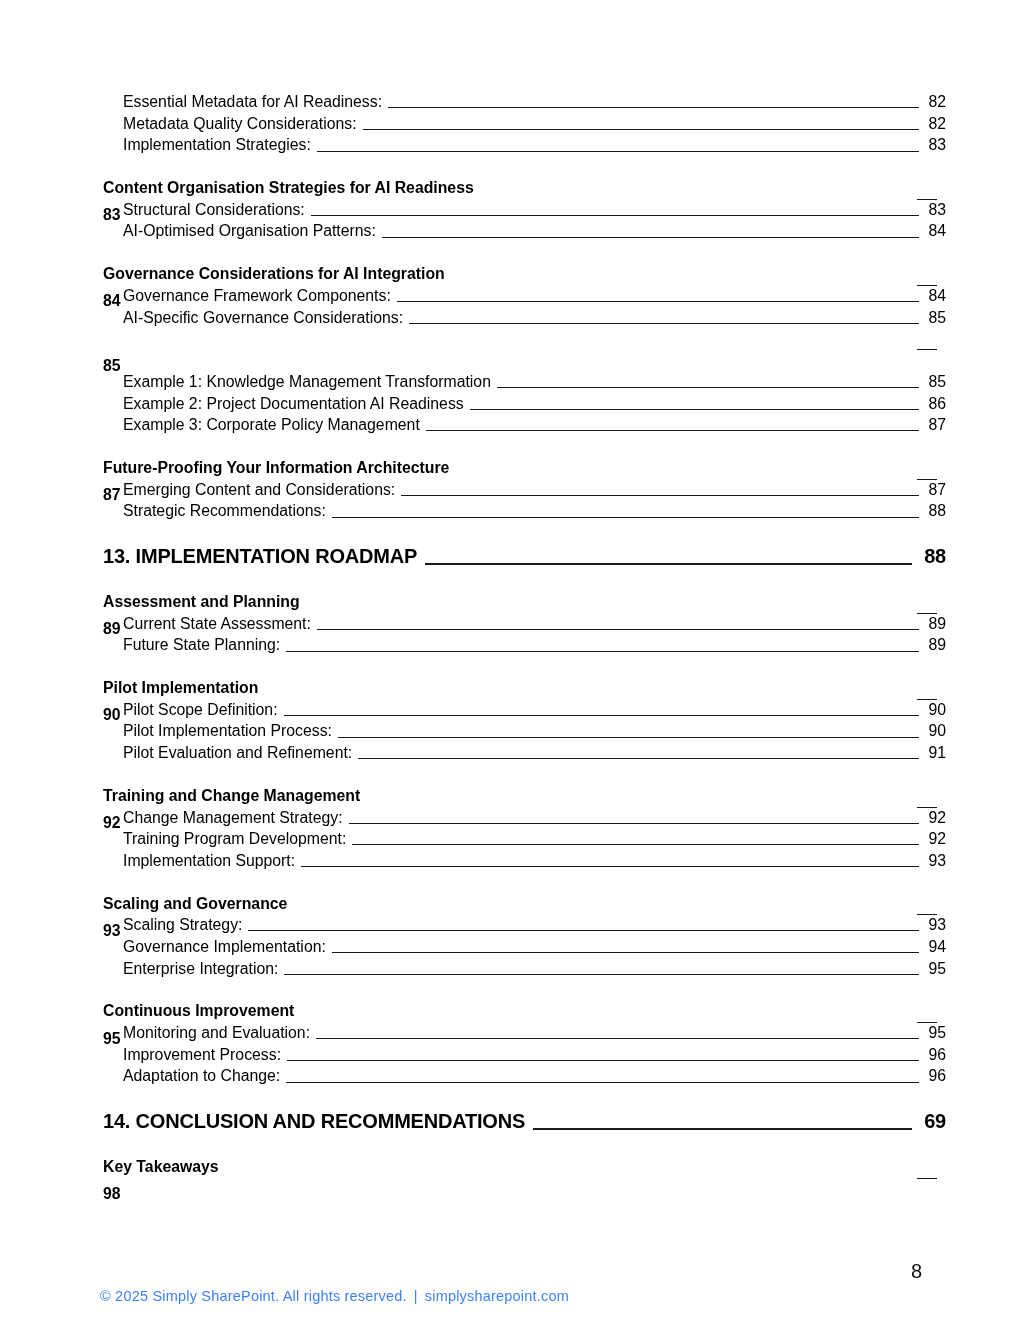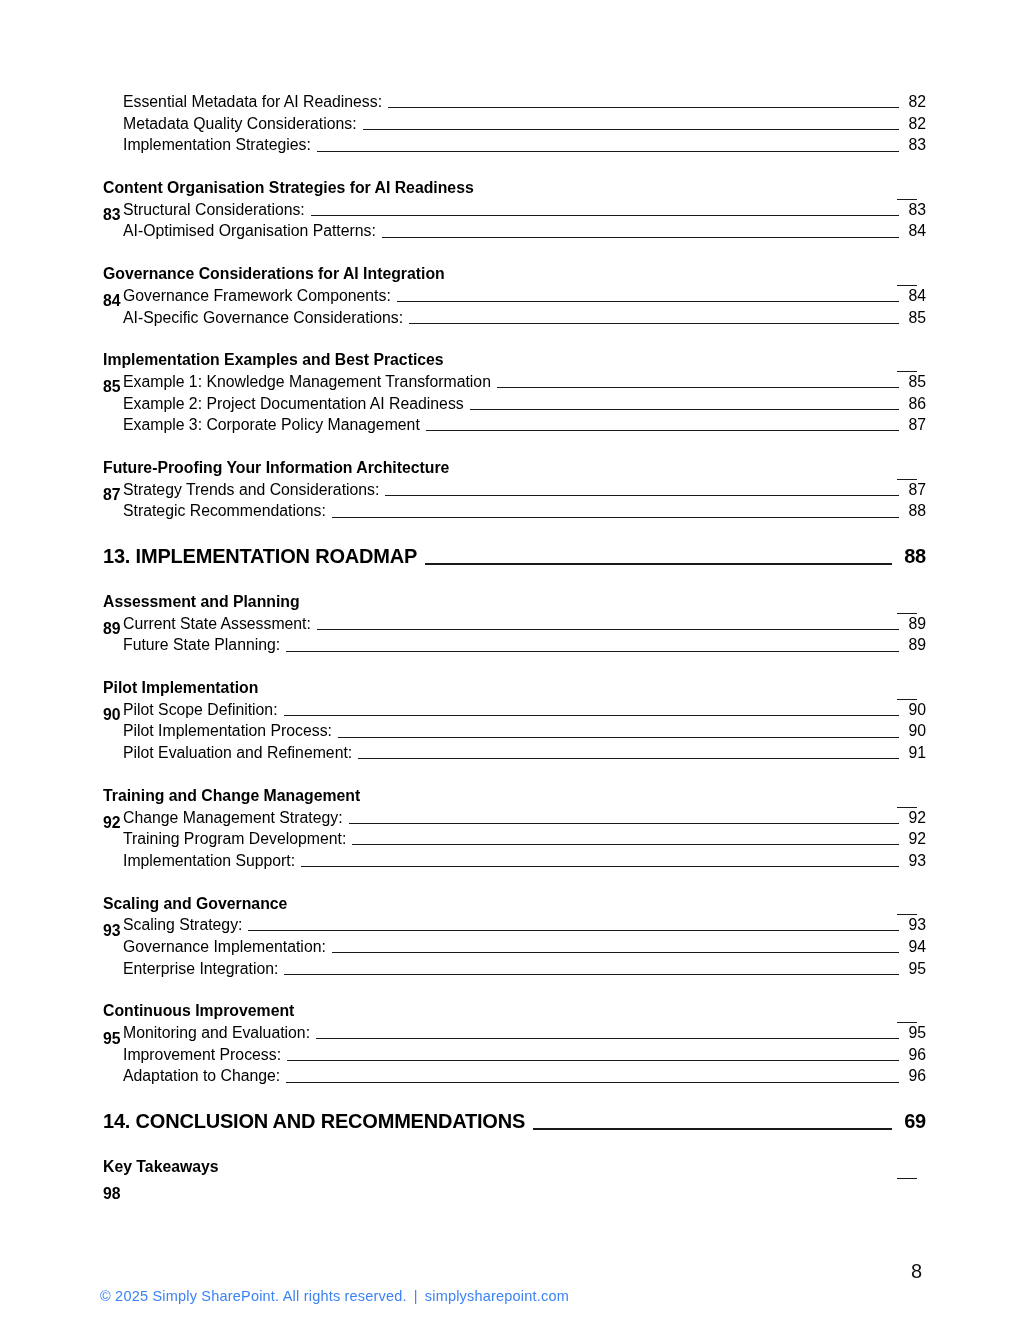--- a/index.html
+++ b/index.html
@@ -9,21 +9,21 @@
     font-family: "Liberation Sans", sans-serif;
     color: #000000;
     position: relative;
     overflow: hidden;
   }
   .page { position: absolute; inset: 0; }
 
   .toc {
     position: absolute;
     left: 103px;
-    right: 84px;
+    right: 64px;
     top: 91px;
   }
   .toc-group { margin-top: 21px; }
   .toc-group.first { margin-top: 0; }
   .toc-group.h1 { }
 
   .toc-row {
     display: flex;
     align-items: baseline;
     height: 21.7px;
@@ -124,21 +124,20 @@
           <span class="page-ref">84</span>
         </div>
         <div class="toc-row sub">
           <span class="label">AI-Specific Governance Considerations:</span>
           <span class="leader"></span>
           <span class="page-ref">85</span>
         </div>
       </div>
       <div class="toc-group">
         <div class="toc-row h2">
-          <span class="label">Implementation Examples and Best Practices</span>
           <span class="leader"></span>
           <span class="page-ref">85</span>
         </div>
         <div class="toc-row sub">
           <span class="label">Example 1: Knowledge Management Transformation</span>
           <span class="leader"></span>
           <span class="page-ref">85</span>
         </div>
         <div class="toc-row sub">
           <span class="label">Example 2: Project Documentation AI Readiness</span>
@@ -151,21 +150,21 @@
           <span class="page-ref">87</span>
         </div>
       </div>
       <div class="toc-group">
         <div class="toc-row h2">
           <span class="label">Future-Proofing Your Information Architecture</span>
           <span class="leader"></span>
           <span class="page-ref">87</span>
         </div>
         <div class="toc-row sub">
-          <span class="label">Strategy Trends and Considerations:</span>
+          <span class="label">Emerging Content and Considerations:</span>
           <span class="leader"></span>
           <span class="page-ref">87</span>
         </div>
         <div class="toc-row sub">
           <span class="label">Strategic Recommendations:</span>
           <span class="leader"></span>
           <span class="page-ref">88</span>
         </div>
       </div>
       <div class="toc-group h1">

